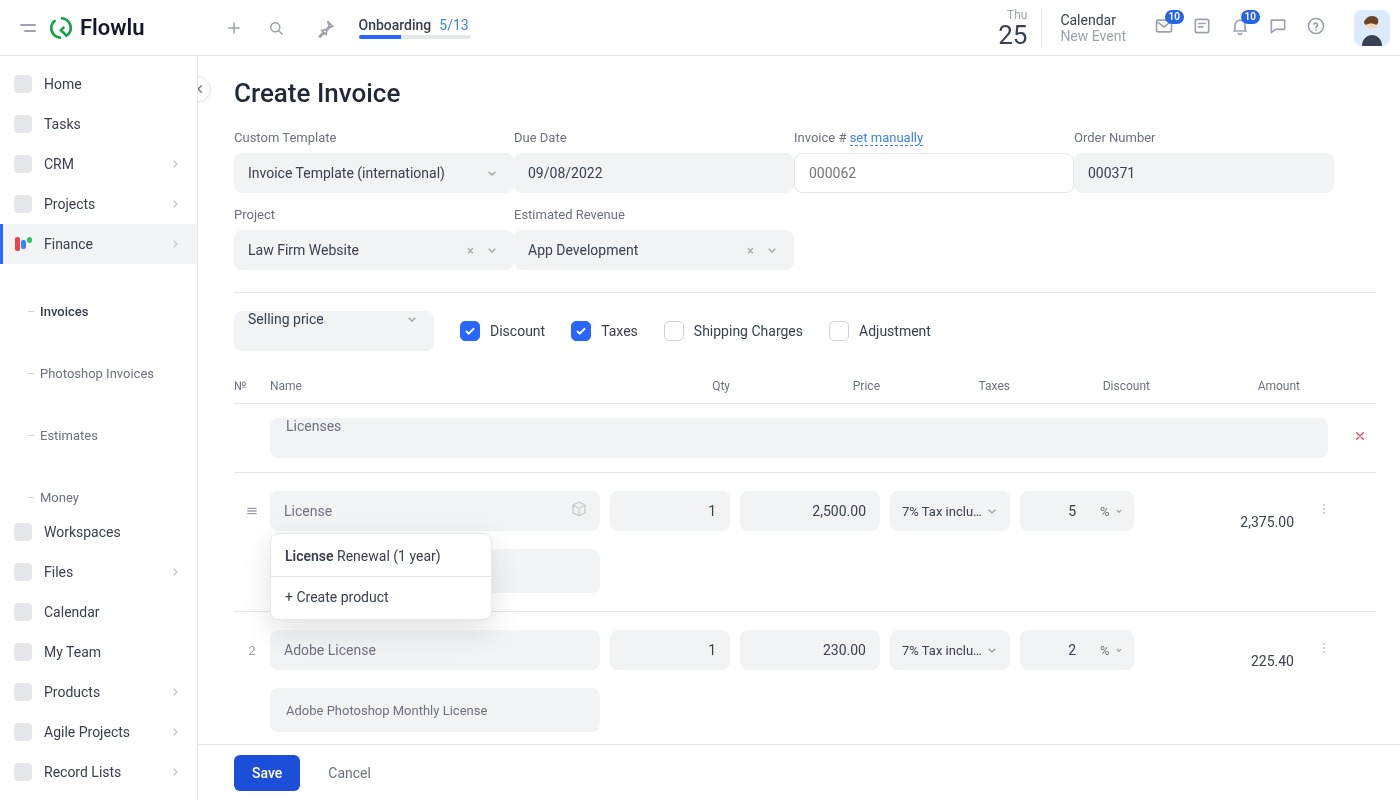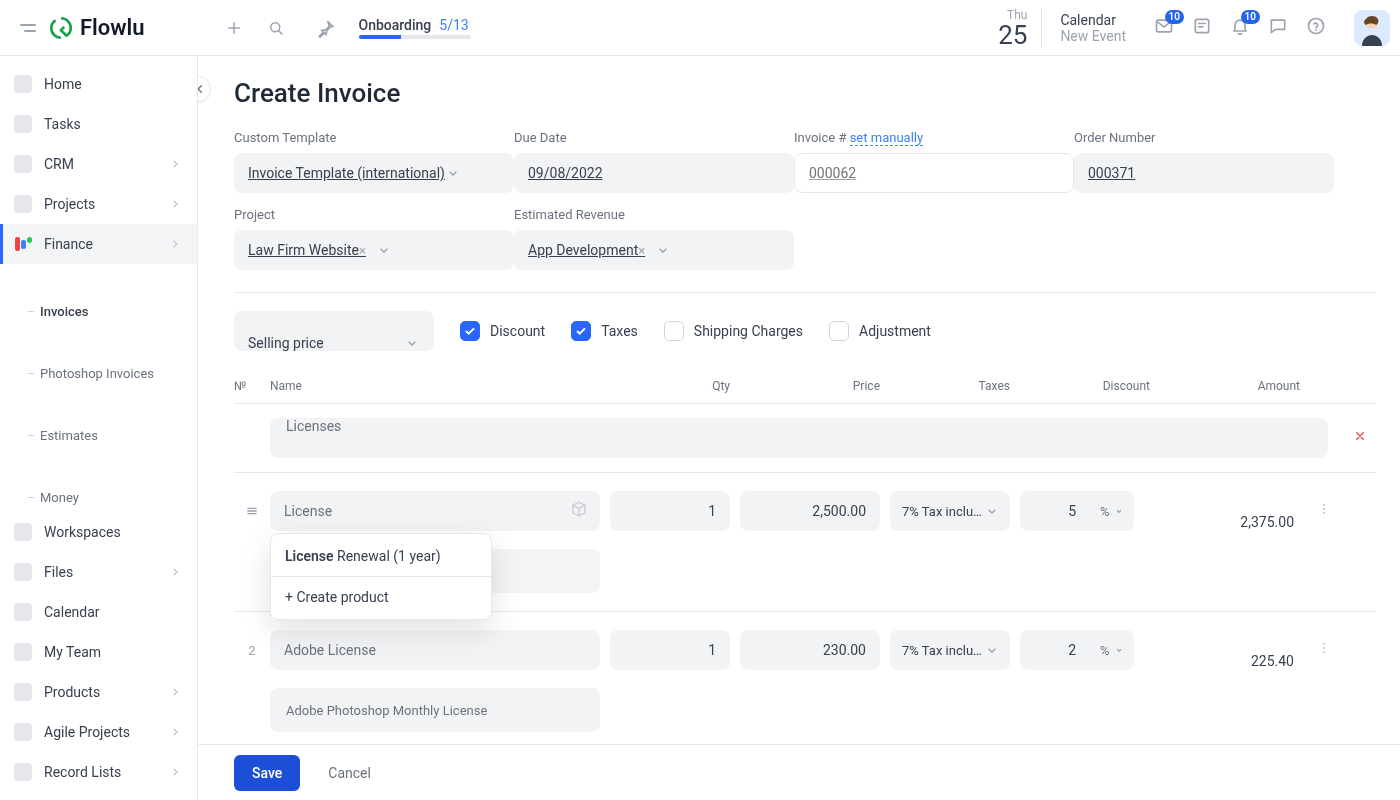--- a/index.html
+++ b/index.html
@@ -67,33 +67,33 @@
   .finance-icon span:nth-child(2){height:9px;background:#3b82f6;}
   .finance-icon span:nth-child(3){height:6px;background:#22c55e;align-self:flex-start;margin-top:2px;border-radius:50%;}
 
   
   .main{flex:1;position:relative;overflow:auto;padding:22px 24px 0 36px;}
   .close-pill{position:absolute;left:-13px;top:20px;width:26px;height:26px;border-radius:50%;background:#fff;border:1px solid #e5e7eb;display:flex;align-items:center;justify-content:center;color:#6b7280;font-size:14px;cursor:pointer;box-shadow:0 1px 2px rgba(0,0,0,.06);}
   h1.page-title{margin:0 0 22px 0;font-size:26px;font-weight:500;color:#1f2937;}
 
   .form-grid{display:grid;grid-template-columns:280px 280px 280px 260px;gap:14px 0;}
   .form-grid .cell label.fld-label{display:block;font-size:13px;color:#6b7280;margin-bottom:8px;}
-  .input, .select{background:var(--bg-field);border:none;height:40px;border-radius:8px;padding:0 14px;font-size:14px;color:#374151;width:100%;display:flex;align-items:center;text-decoration:underline;}
+  .input, .select{background:var(--bg-field);border:none;height:40px;border-radius:8px;padding:0 14px;font-size:14px;color:#374151;width:100%;display:flex;align-items:center;justify-content:space-between;}
   .input.white{background:#fff;border:1px solid var(--border);}
   .select{cursor:pointer;}
   .select .chev{color:#9ca3af;}
   .select .inner{display:flex;align-items:center;gap:10px;}
   .select .clear{color:#9ca3af;font-size:13px;margin-right:6px;cursor:pointer;}
   .invoice-label{display:flex;align-items:baseline;gap:6px;}
   .invoice-label a{color:var(--link);font-size:13px;border-bottom:1px dashed var(--link);text-decoration:none;cursor:pointer;}
 
   .divider{height:1px;background:var(--border);margin:22px 0 18px 0;}
 
   .options-row{display:flex;align-items:center;gap:26px;flex-wrap:wrap;}
-  .price-select{background:var(--bg-field);height:40px;border-radius:8px;padding:0 14px;display:flex;align-items:flex-end;gap:10px;font-size:14px;color:#374151;cursor:pointer;min-width:200px;justify-content:space-between;}
+  .price-select{background:var(--bg-field);height:40px;border-radius:8px;padding:0 14px;display:flex;align-items:flex-start;gap:10px;font-size:14px;color:#374151;cursor:pointer;min-width:200px;justify-content:space-between;}
   .chk{display:flex;align-items:center;gap:10px;font-size:14px;color:#374151;}
   .box{width:20px;height:20px;border-radius:5px;border:1px solid #d1d5db;display:flex;align-items:center;justify-content:center;background:#fff;}
   .box.checked{background:var(--active-blue);border-color:var(--active-blue);}
   .box.checked svg{color:#fff;}
 
   
   .items{margin-top:18px;}
   .thead{display:grid;grid-template-columns:36px 330px 130px 150px 130px 140px 150px 48px;align-items:center;padding:10px 0;font-size:12px;color:#6b7280;border-bottom:1px solid var(--border);}
   .th-right{text-align:right;}
   .tbody .section-row{padding:14px 0 14px 36px;border-bottom:1px solid var(--border);display:flex;align-items:center;gap:10px;}

